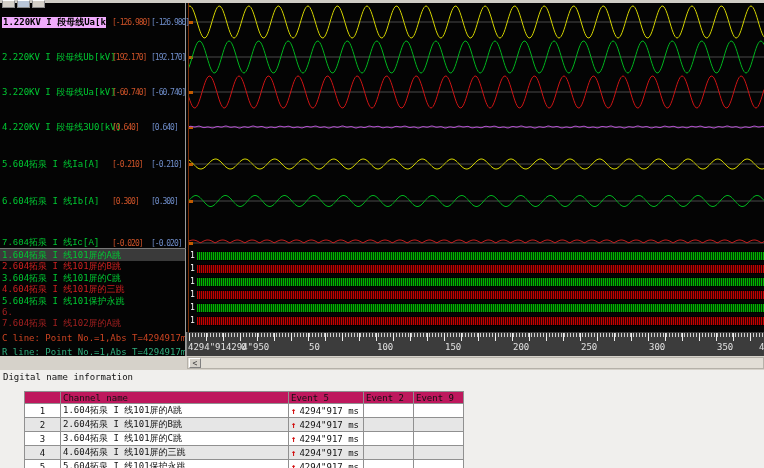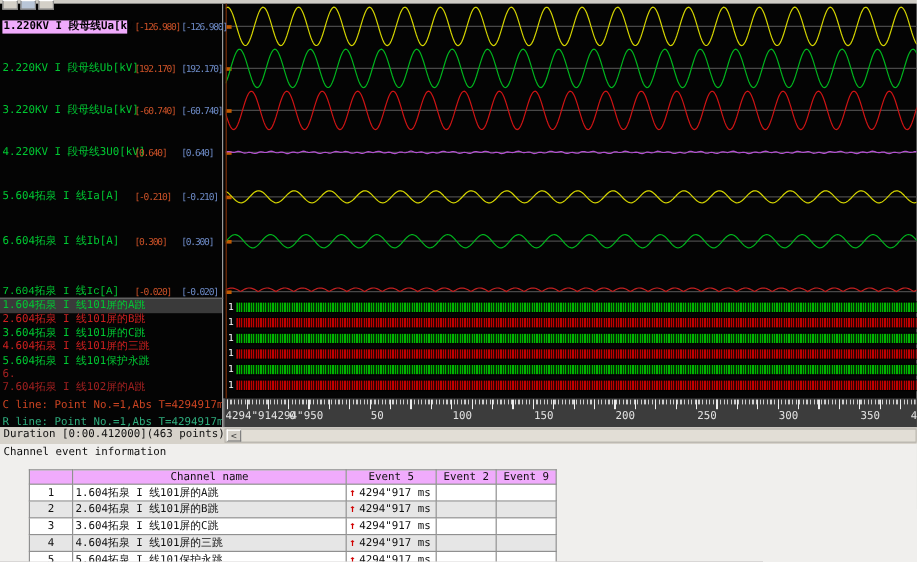--- a/index.html
+++ b/index.html
@@ -54,21 +54,21 @@
   .hscroll { position:absolute; left:187px; top:1px; width:577px; height:12px; background:#e2ded6; border:1px solid #b5b1a9; }
   .hscroll .arrow { position:absolute; left:1px; top:0px; width:12px; height:10px; background:#d4d0c8;
       border:1px solid #808080; border-top-color:#fff; border-left-color:#fff; font-size:8px; line-height:9px; text-align:center; color:#444; }
 
   
   .bottom { position:absolute; left:0; top:370px; width:764px; height:98px; background:#f0efed; }
   .section-title { position:absolute; left:3px; top:2px; font-size:9px; color:#111; }
   .ev-table { position:absolute; left:24px; top:21px; width:439px; border:1px solid #404040; background:#ffffff;
       border-collapse:collapse; table-layout:fixed; font-size:9px; color:#111; }
   .ev-table th, .ev-table td { border:1px solid #909090; height:14px; padding:0 2px; overflow:hidden; white-space:nowrap; font-weight:normal; }
-  .ev-table th { height:12px; background:#f0abfc; text-align:center; }
+  .ev-table th { height:12px; background:#be185d; text-align:left; }
   .ev-table td.num { text-align:center; }
   .ev-table tr.shaded td { background:#e6e6e6; }
   .col-num { width:36px; } .col-name { width:228px; } .col-e1 { width:75px; } .col-e2 { width:50px; } .col-e3 { width:50px; }
   .up-arrow { color:#d00000; font-weight:bold; margin-right:3px; }
 </style>
 </head>
 <body>
 
 <div id="app">
 
@@ -162,28 +162,27 @@
   <div class="stat r">R line: Point No.=1,Abs T=4294917ms,  Rel T=42949</div>
 
   <div class="ruler">
     <div class="minor"></div>
     <div class="major"></div>
     <span class="ruler-label" style="left:1px;">4294"914294"950</span>
     <span id="ruler-ticks"><span class="ruler-label" style="left: 54px;">0</span><span class="ruler-label" style="left: 122px;">50</span><span class="ruler-label" style="left: 190px;">100</span><span class="ruler-label" style="left: 258px;">150</span><span class="ruler-label" style="left: 326px;">200</span><span class="ruler-label" style="left: 394px;">250</span><span class="ruler-label" style="left: 462px;">300</span><span class="ruler-label" style="left: 530px;">350</span><span class="ruler-label" style="left: 572px;">4</span></span>
   </div>
 
   <div class="light-band">
-    <span class="duration">Duration [0:00.412000](463 points)</span>
     <div class="hscroll">
       <div class="arrow">&lt;</div>
     </div>
   </div>
 
   <div class="bottom">
-    <div class="section-title">Channel event information</div>
+    <div class="section-title">Digital name information</div>
     <table class="ev-table">
       <colgroup>
           <col class="col-num">
           <col class="col-name">
           <col class="col-e1">
           <col class="col-e2">
           <col class="col-e3">
         </colgroup>
       <tbody>
           <tr>

